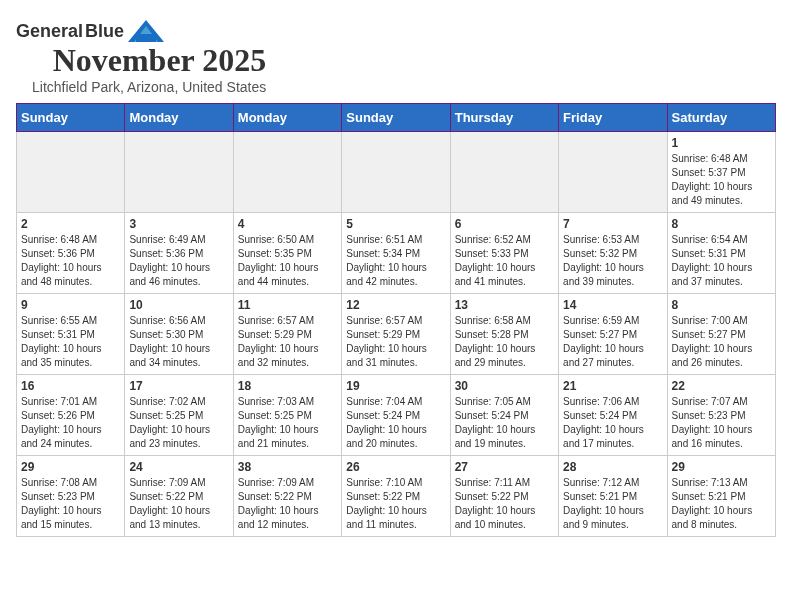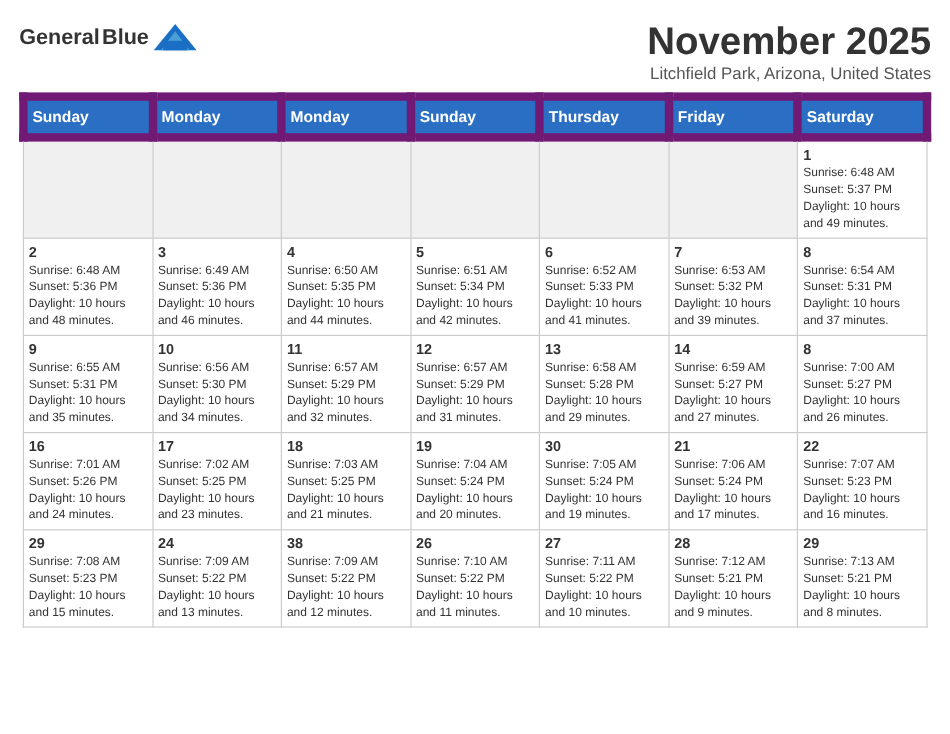--- a/index.html
+++ b/index.html
@@ -8,58 +8,61 @@
       background: #fff;
       width: 792px;
       min-height: 612px;
       padding: 16px;
     }
     .header-area {
       display: flex;
       justify-content: space-between;
       align-items: flex-start;
       margin-bottom: 8px;
+      flex-direction: column;
     }
     .logo {
       display: flex;
       flex-direction: column;
       align-items: flex-start;
       padding-top: 4px;
     }
     .logo-text {
       font-size: 18px;
       font-weight: bold;
       color: #333;
       line-height: 1;
     }
     .title-area {
       text-align: right;
     }
     .month-title {
       font-size: 32px;
       font-weight: bold;
       color: #333;
+      font-family: Liberation Serif, serif;
     }
     .location-title {
       font-size: 14px;
       color: #555;
+      margin-left: 16px;
     }
     .calendar {
       width: 100%;
       border-collapse: collapse;
       border: 1px solid #ccc;
     }
     .calendar th {
       background-color: #2a6fc4;
       color: #fff;
       font-size: 13px;
       font-weight: bold;
       padding: 6px 4px;
       text-align: left;
-      border: 7px solid #701a75;
+      border: 1px solid #701a75;
     }
     .calendar td {
       vertical-align: top;
       padding: 4px;
       border: 1px solid #ccc;
       width: calc(100% / 7);
       min-height: 80px;
       background: #fff;
       font-size: 10px;
       color: #333;

